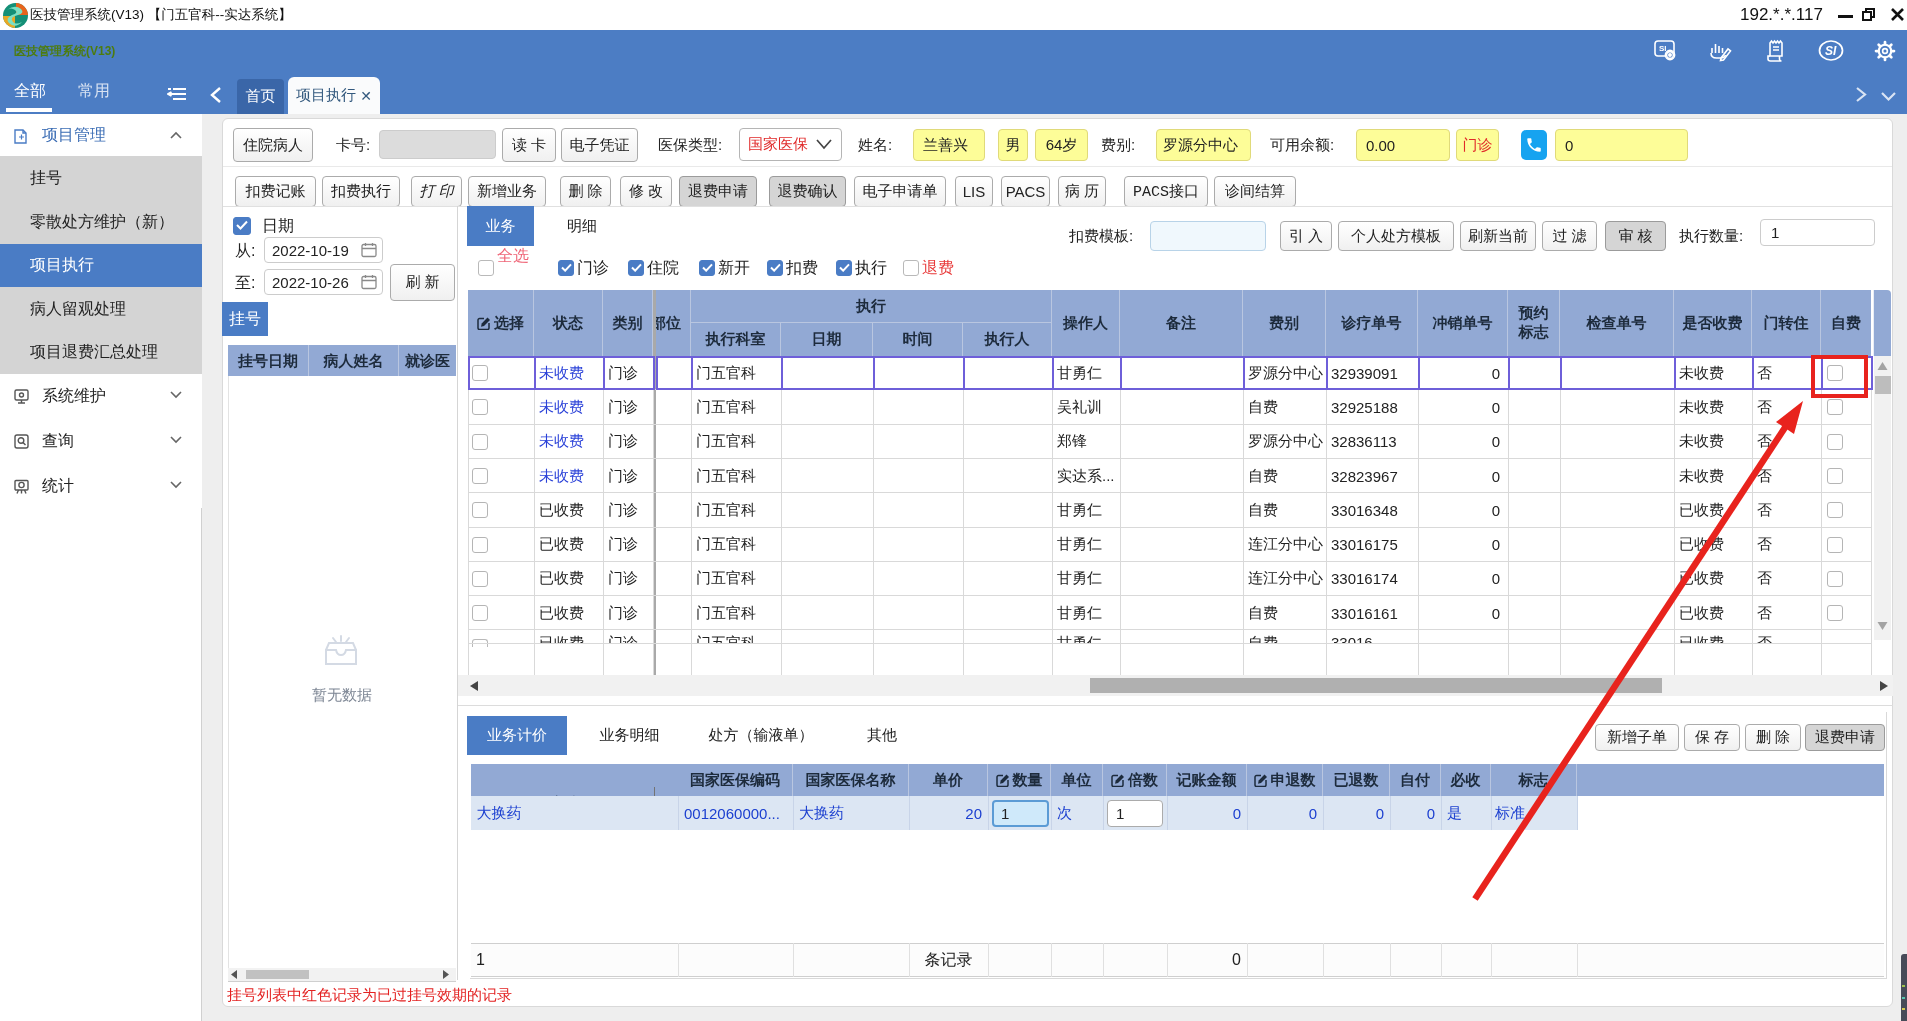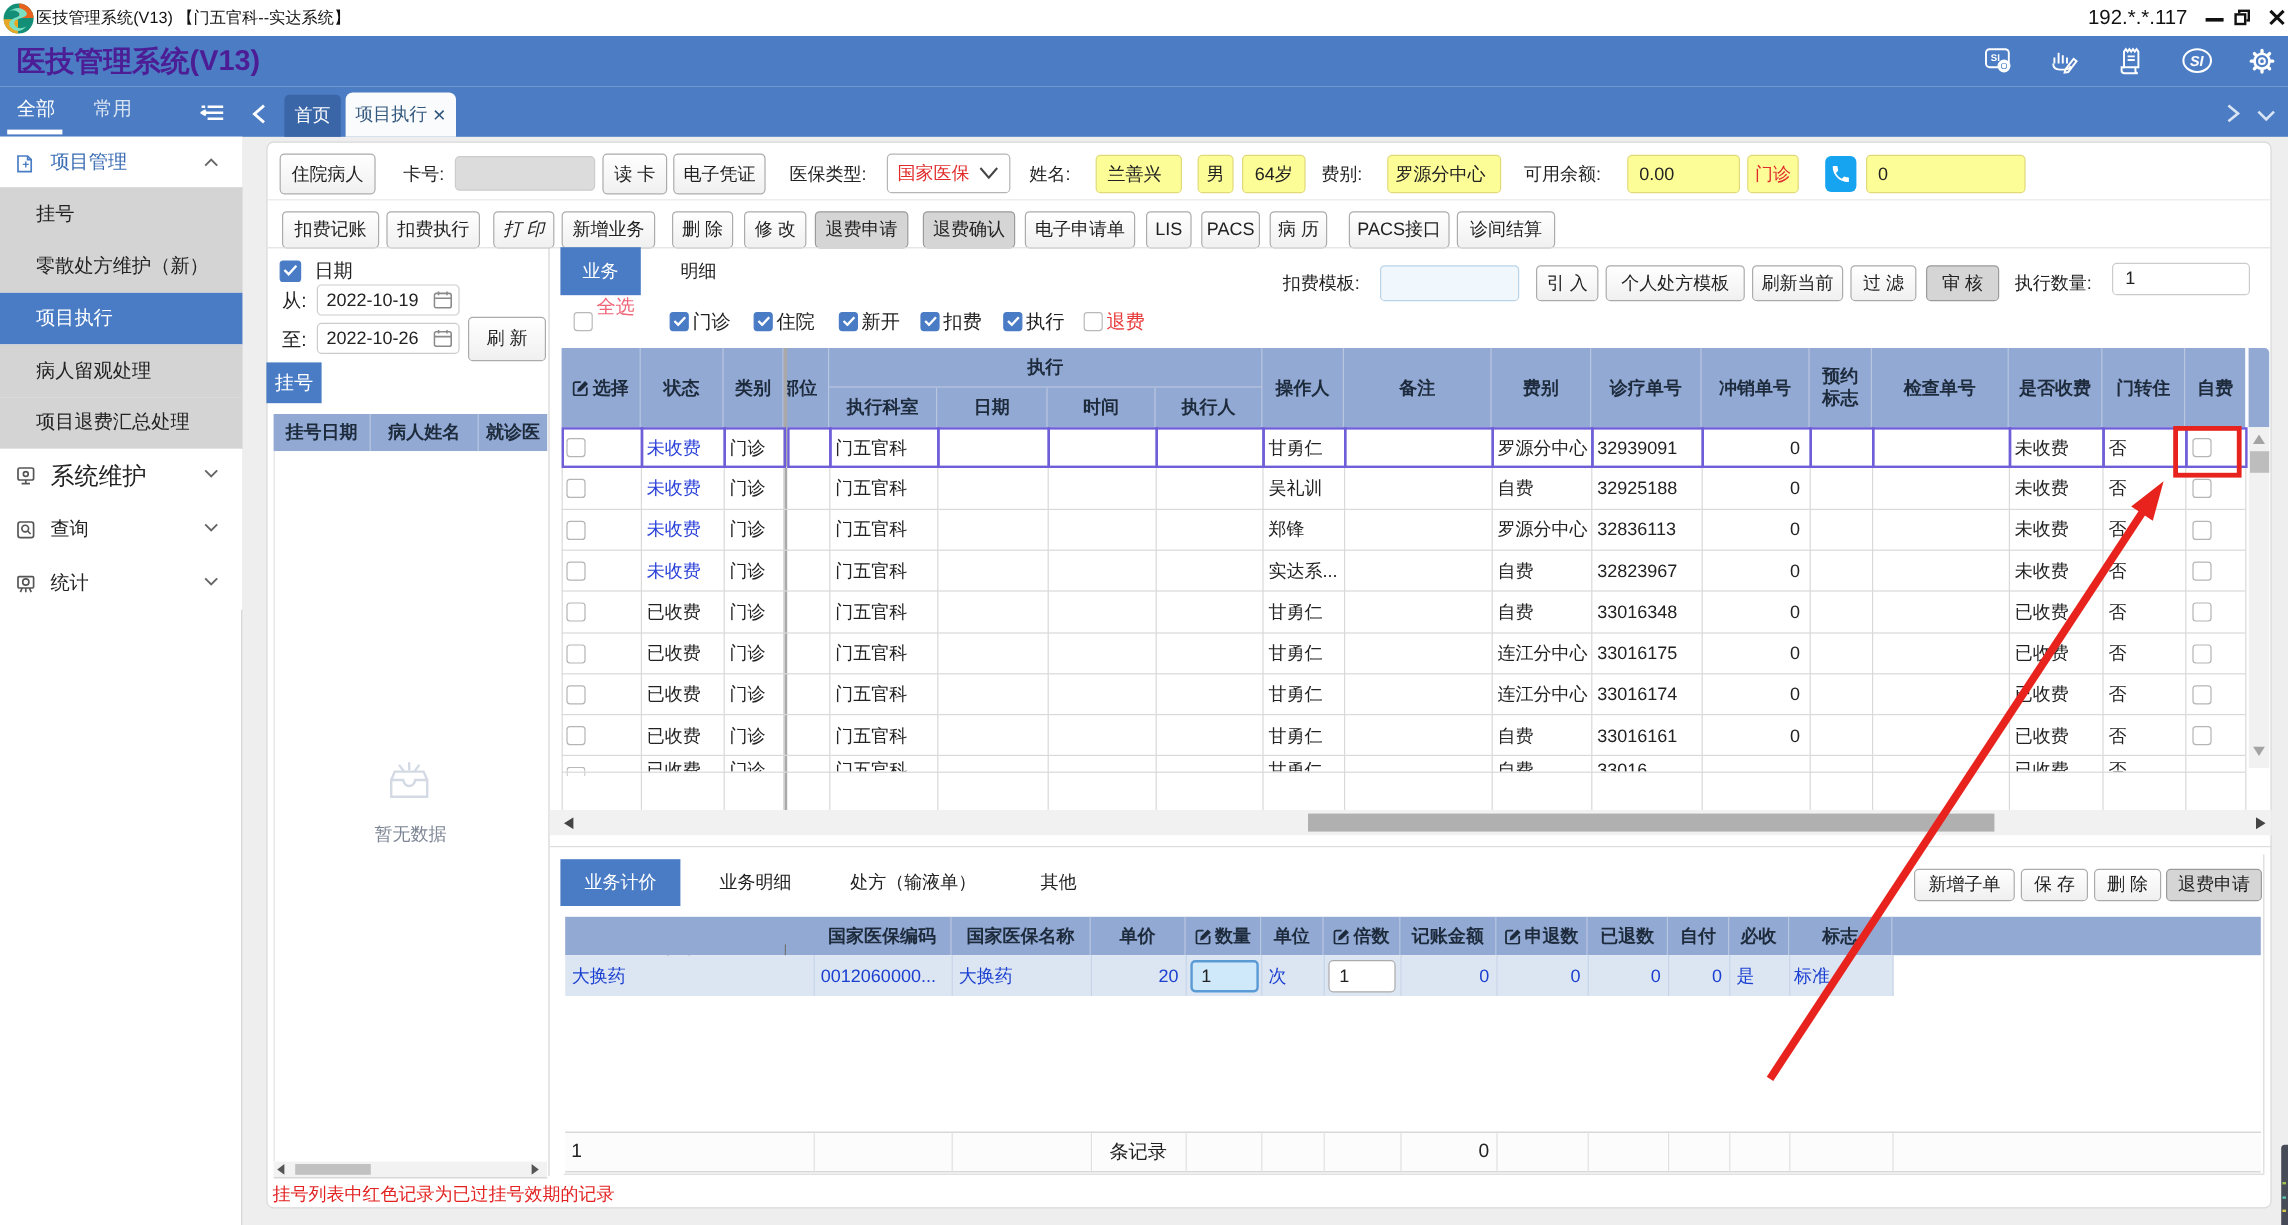--- a/index.html
+++ b/index.html
@@ -26,21 +26,21 @@
 </svg>
     <div class="lbl" style="left:30px;top:0;height:30px;font-size:13.5px;color:#111;">医技管理系统(V13) 【门五官科--实达系统】</div>
     <div class="lbl" style="left:1740px;top:0;height:30px;font-size:17px;color:#111;">192.*.*.117</div>
     <div class="abs" style="left:1838px;top:15px;width:15px;height:3px;background:#111;"></div>
     <div class="abs" style="left:1865px;top:8px;width:10px;height:10px;border:2px solid #111;background:#fff;"></div>
     <div class="abs" style="left:1862px;top:11px;width:10px;height:10px;border:2px solid #111;background:#fff;"></div>
     <svg class="abs" style="left:1890px;top:7px" width="15" height="15" viewBox="0 0 15 15">
 <path d="M2 2 L13 13 M13 2 L2 13" stroke="#111" stroke-width="2.6"></path>
     </svg>
     <div class="abs" style="left:0;top:30px;width:1907px;height:42px;background:#4c7dc4;"></div>
-    <div class="lbl" style="left:14px;top:30px;height:42px;font-size:24px;font-weight:700;color:#4c1d95;">医技管理系统<span style="font-weight:700">(V13)</span></div>
+    <div class="lbl" style="left:14px;top:30px;height:42px;font-size:12px;font-weight:700;color:#4d7c0f;">医技管理系统<span style="font-weight:700">(V13)</span></div>
     <svg class="abs" style="left:1654px;top:40px" width="24" height="22" viewBox="0 0 24 22" fill="none" stroke="#fff" stroke-width="1.6">
 <rect x="1" y="1" width="19" height="15" rx="3"></rect>
       <text x="5" y="11" font-size="8" stroke="none" fill="#fff" font-weight="bold">SI</text>
 <circle cx="16" cy="15" r="4.6" fill="#4c7dc4"></circle>
       <circle cx="16" cy="15" r="3.4"></circle>
       <circle cx="16" cy="15" r="1.2" fill="#fff"></circle>
     </svg>
     <svg class="abs" style="left:1709px;top:40px" width="23" height="22" viewBox="0 0 23 22" fill="none" stroke="#fff" stroke-width="1.6">
 <path d="M3 13 V8 M6.5 13 V4 M10 13 V6 M13.5 13 V8"></path>
 <path d="M2 13 q0 5 5.5 5 h4 q4 0 5-3"></path>
@@ -108,21 +108,21 @@
     </div>
     <div class="abs" style="left:0;top:331px;width:202px;height:43px;background:#d4d4d4;">
       <div class="lbl" style="left:30px;top:0;height:43px;font-size:16px;">项目退费汇总处理</div>
     </div>
     <div class="abs" style="left:0;top:374px;width:202px;height:45px;background:#fff;">
       <svg style="position:absolute;left:13px;top:14px" width="17" height="17" viewBox="0 0 17 17" fill="none" stroke="#555" stroke-width="1.4">
 <rect x="2" y="2" width="13" height="10" rx="1.5"></rect>
         <circle cx="8.5" cy="7" r="2"></circle>
         <path d="M8.5 12 v3 M5 15 h7"></path>
       </svg>
-      <div class="lbl" style="left:42px;top:0;height:45px;font-size:20px;">系统维护</div>
+      <div class="lbl" style="left:42px;top:0;height:45px;font-size:16px;">系统维护</div>
       <svg style="position:absolute;right:20px;top:17px" width="12" height="8" viewBox="0 0 12 8" stroke="#666" stroke-width="1.6" fill="none">
         <path d="M1 1 L6 6 L11 1"></path>
       </svg>
     </div>
     <div class="abs" style="left:0;top:419px;width:202px;height:45px;background:#fff;">
       <svg style="position:absolute;left:13px;top:14px" width="17" height="17" viewBox="0 0 17 17" fill="none" stroke="#555" stroke-width="1.4">
 <rect x="2" y="2" width="13" height="13" rx="2"></rect>
         <circle cx="8" cy="7.5" r="2.8"></circle>
         <path d="M10 9.5 L12.5 12"></path>
       </svg>
@@ -173,21 +173,21 @@
     <div class="btn" style="left:411px;top:176px;width:51px;height:31px;font-style:italic;">打 印</div>
     <div class="btn" style="left:468px;top:176px;width:78px;height:31px;">新增业务</div>
     <div class="btn" style="left:560px;top:176px;width:51px;height:31px;">删 除</div>
     <div class="btn" style="left:620px;top:176px;width:52px;height:31px;">修 改</div>
     <div class="btn gray" style="left:679px;top:176px;width:78px;height:31px;">退费申请</div>
     <div class="btn gray" style="left:769px;top:176px;width:77px;height:31px;">退费确认</div>
     <div class="btn" style="left:854px;top:176px;width:92px;height:31px;">电子申请单</div>
     <div class="btn" style="left:955px;top:176px;width:38px;height:31px;">LIS</div>
     <div class="btn" style="left:1001px;top:176px;width:49px;height:31px;">PACS</div>
     <div class="btn" style="left:1058px;top:176px;width:48px;height:31px;">病 历</div>
-    <div class="btn" style="left:1124px;top:176px;width:84px;height:31px;">PACS接口</div>
+    <div class="btn" style="left:1124px;top:176px;width:84px;height:31px;font-family:Liberation Mono, monospace;">PACS接口</div>
     <div class="btn" style="left:1214px;top:176px;width:82px;height:31px;">诊间结算</div>
     <div class="abs" style="left:223px;top:206px;width:1669px;height:1px;background:#e0e0e0;"></div>
     <div class="abs" style="left:457px;top:206px;width:1px;height:774px;background:#d5d5d5;"></div>
     <div class="cb on" style="left:233px;top:217px;width:18px;height:18px;">
       <svg width="12" height="10" viewBox="0 0 12 10" fill="none" stroke="#fff" stroke-width="2">
         <path d="M1 5 L4.5 8.5 L11 1.5"></path>
       </svg>
     </div>
     <div class="lbl" style="left:262px;top:214px;height:24px;font-size:16px;">日期</div>
     <div class="lbl" style="left:235px;top:238px;height:26px;font-size:16px;">从:</div>

